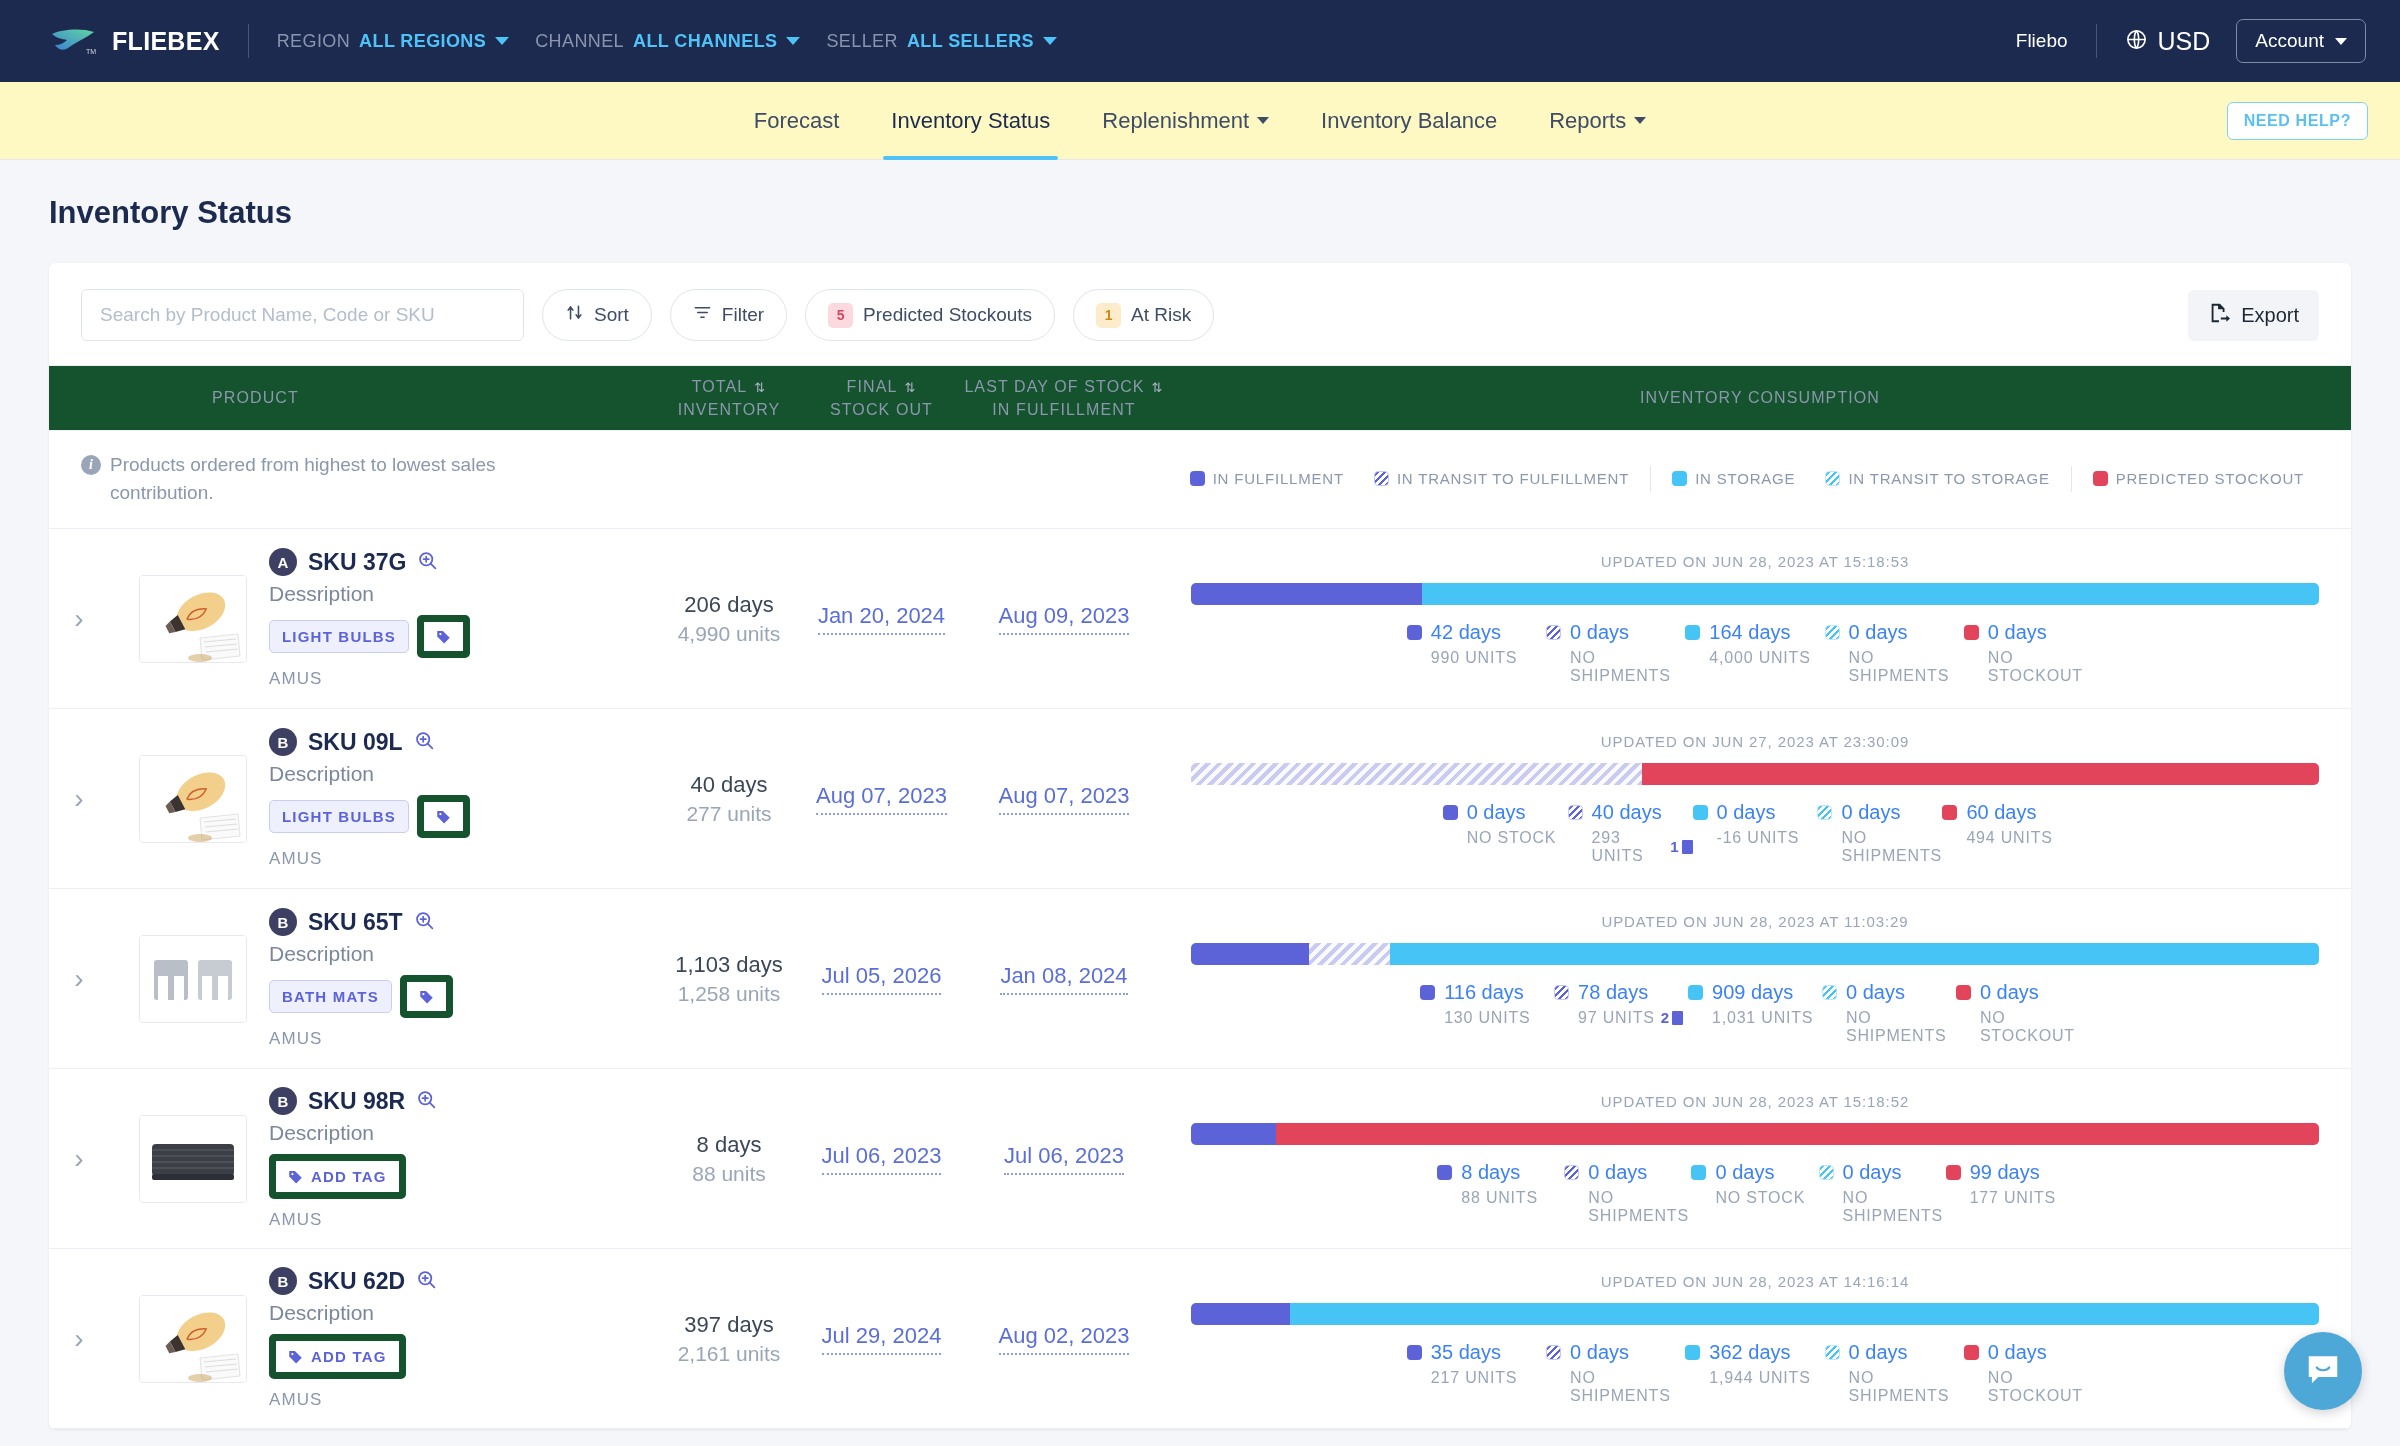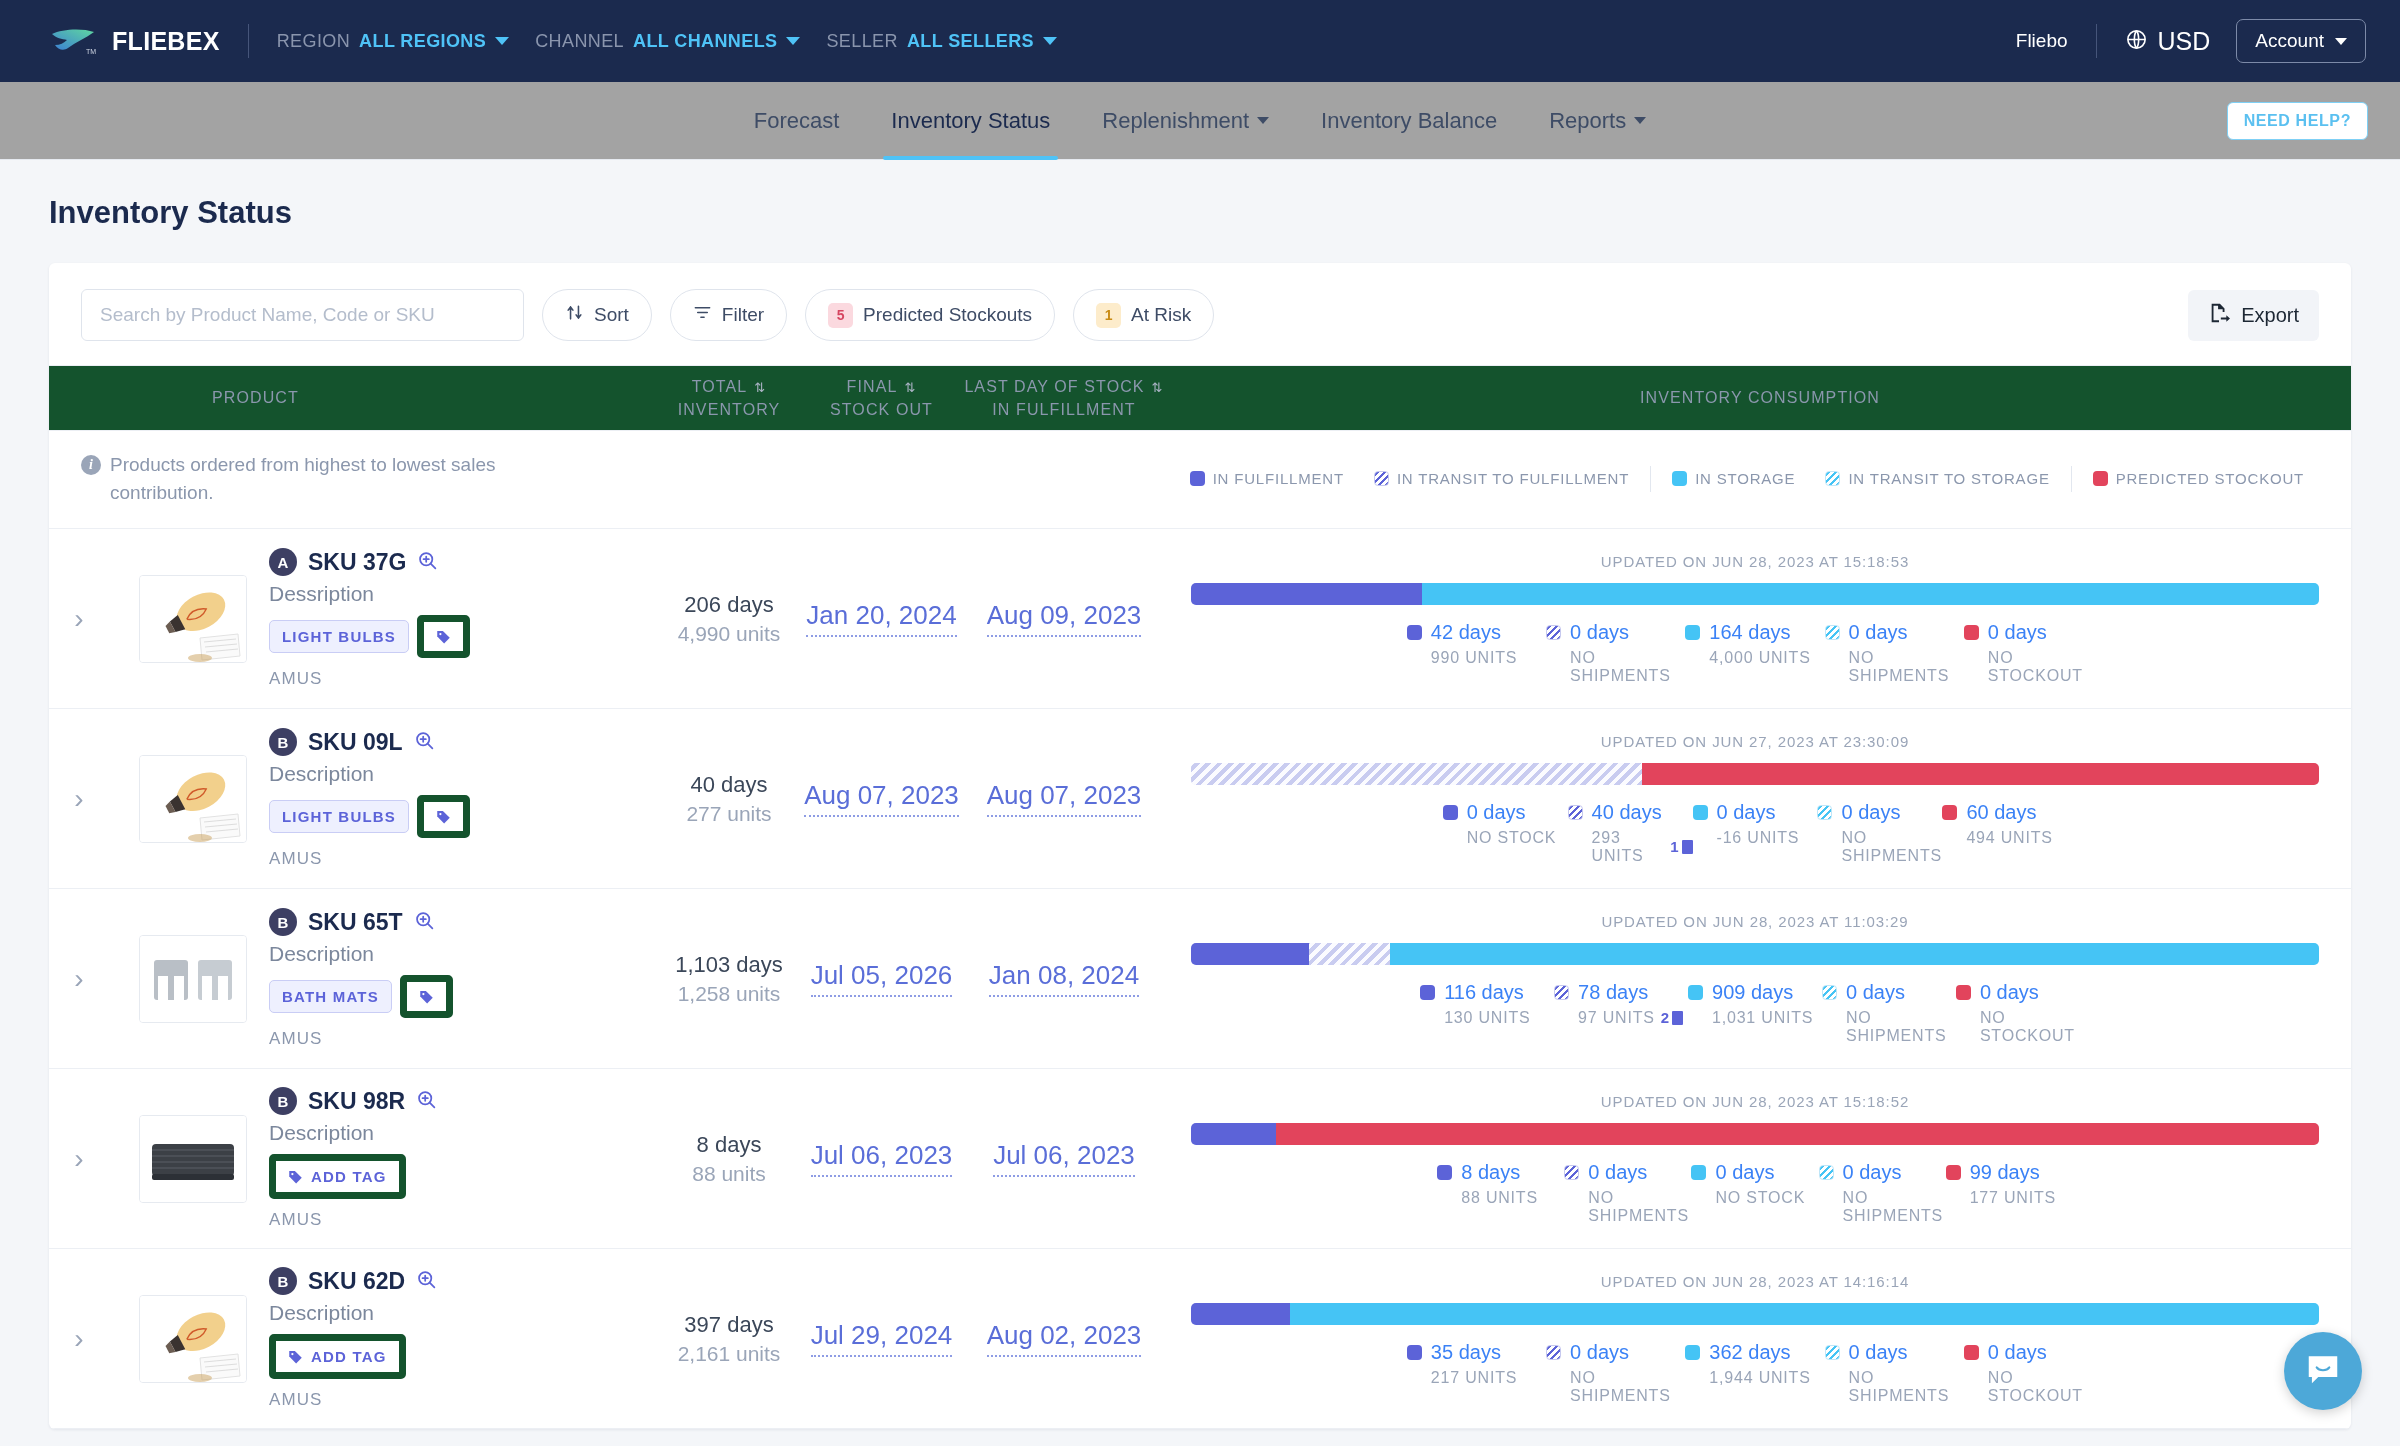--- a/index.html
+++ b/index.html
@@ -46,21 +46,21 @@
     color: #fff; font-size: 19px; font-weight: 500; cursor: pointer;
     margin-left: 26px;
   }
   .caret-wh {
     width: 0; height: 0; border-left: 6px solid transparent;
     border-right: 6px solid transparent; border-top: 7px solid #fff;
   }
 
   
   .navbar {
-    height: 78px; background: #a3a3a3; position: relative;
+    height: 78px; background: #fef9c3; position: relative;
     display: flex; align-items: center; justify-content: center;
     border-bottom: 1px solid #e6eaf0;
   }
   .navtabs { display: flex; align-items: flex-start; gap: 0; height: 78px; }
   .navtab {
     display: flex; align-items: center; gap: 8px;
     padding: 0 26px; height: 78px; cursor: pointer;
     color: #3e4c66; font-size: 22px; position: relative;
   }
   .navtab.active { color: #1b2a4e; font-weight: 500; }
@@ -213,21 +213,21 @@
     background: #fff; border: 7px solid #14532d; border-radius: 5px;
     color: #5c63d8; font-size: 15px; font-weight: bold; letter-spacing: 1.2px;
     padding: 7px 12px; cursor: pointer; display: flex; align-items: center; gap: 8px;
   }
   .seller { font-size: 17px; color: #8b97ad; letter-spacing: 1.1px; margin-top: 5px; }
 
   .metric { flex-direction: column; justify-content: center; align-items: center; }
   .m-main { font-size: 22px; color: #3b4759; font-weight: 500; }
   .m-sub { font-size: 21px; color: #9aa5b8; margin-top: 4px; }
   .datelink {
-    font-size: 26px; color: #5a6ed8;
+    font-size: 22px; color: #5a6ed8;
     border-bottom: 2px dotted #8e9ce4; padding-bottom: 4px; cursor: pointer;
   }
 
   
   .cons { flex-direction: column; justify-content: center; padding: 0 32px 0 22px; }
   .updated {
     color: #9aa5b8; font-size: 15px; letter-spacing: .9px; margin-bottom: 13px;
   }
   .bar {
     height: 22px; border-radius: 5px; overflow: hidden;

